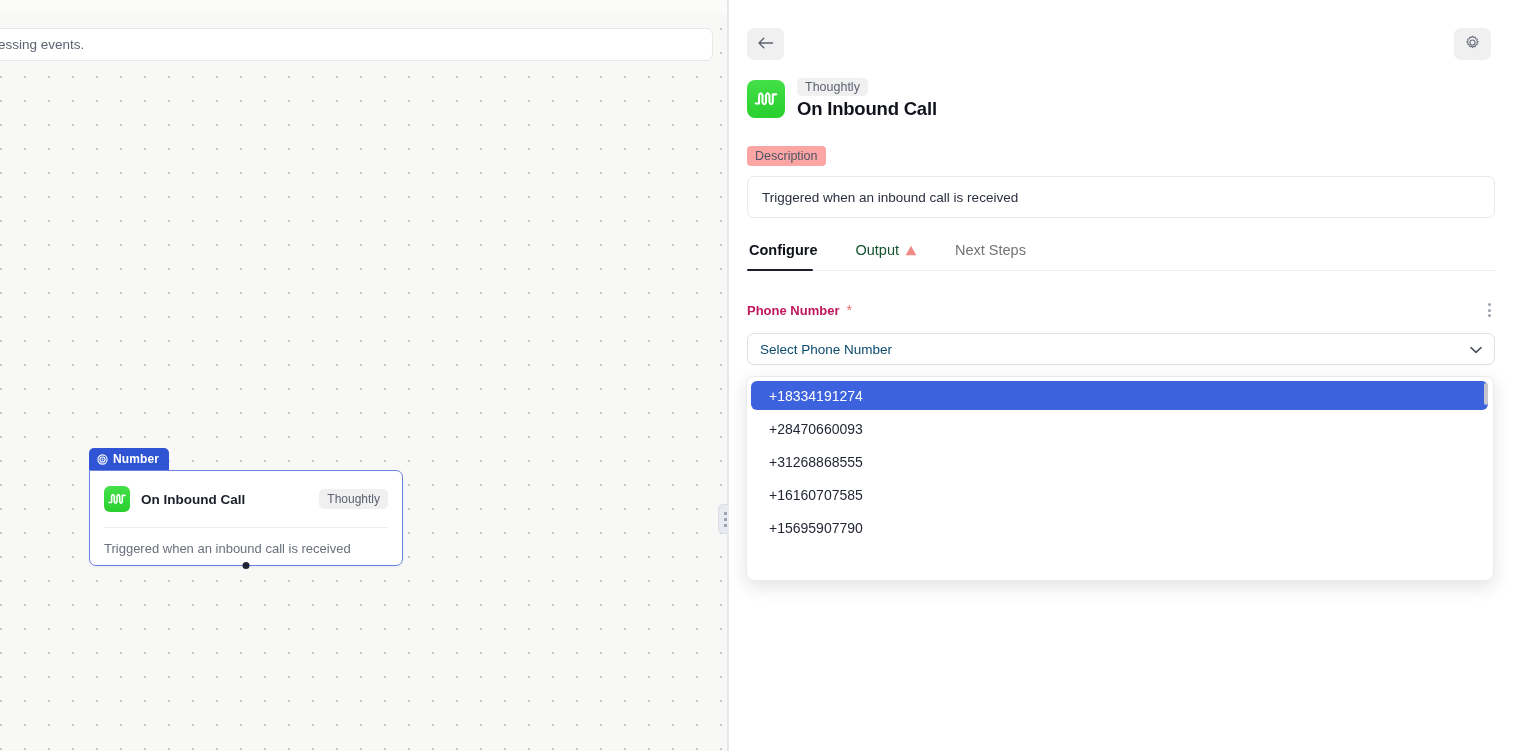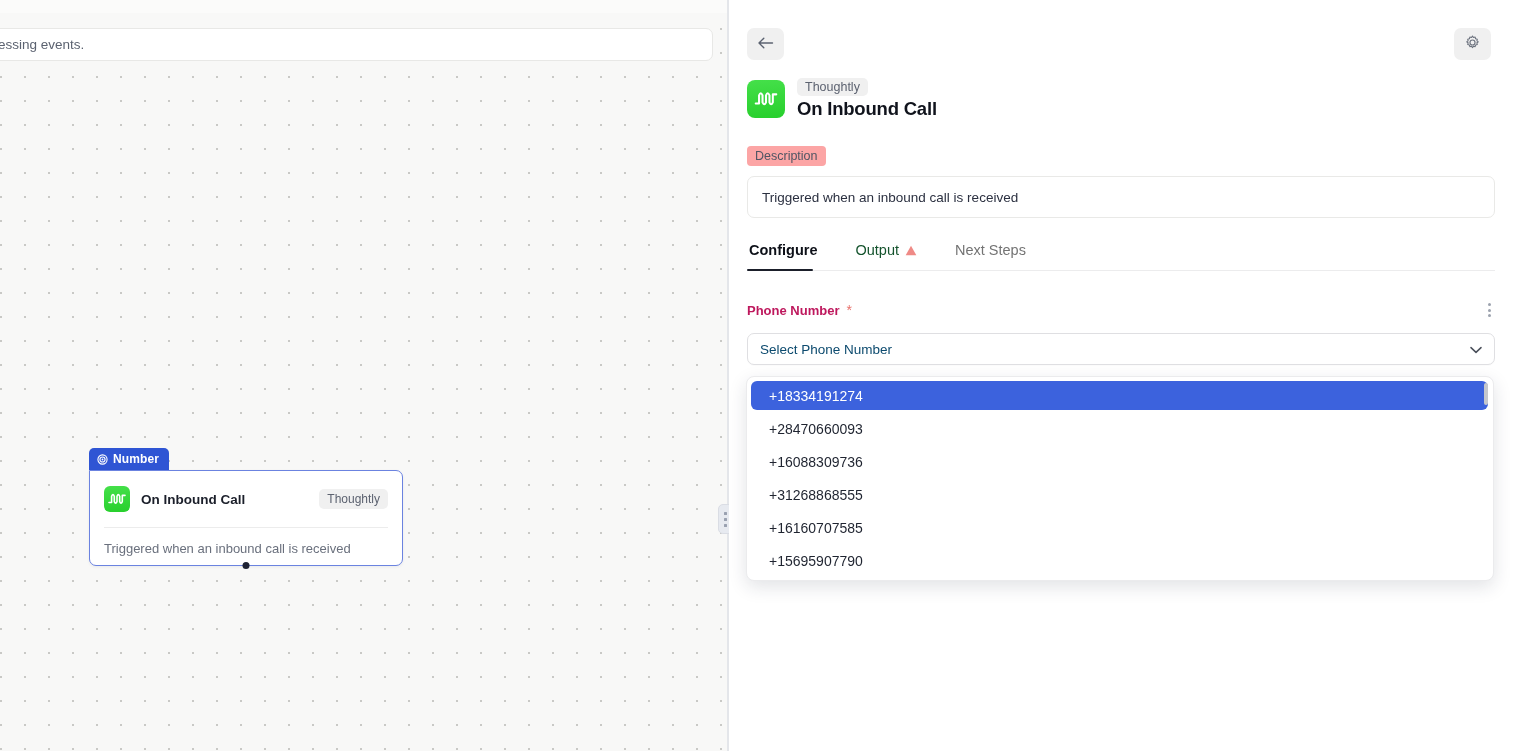--- a/index.html
+++ b/index.html
@@ -325,21 +325,20 @@
           <path d="M1 1.6 L6 6.4 L11 1.6" fill="none" stroke="#4a4f5a" stroke-width="1.5" stroke-linecap="round" stroke-linejoin="round"></path>
         </svg>
       </span>
     </div>
 
   </div>
 
   <div class="dropdown">
     <div class="opt sel">+18334191274</div>
     <div class="opt">+28470660093</div>
-    <div class="opt">+16088309736</div>
     <div class="opt">+31268868555</div>
     <div class="opt">+16160707585</div>
     <div class="opt">+15695907790</div>
     <div class="dd-track"></div>
     <div class="dd-thumb"></div>
   </div>
 
 </div>
 
 </body></html>

